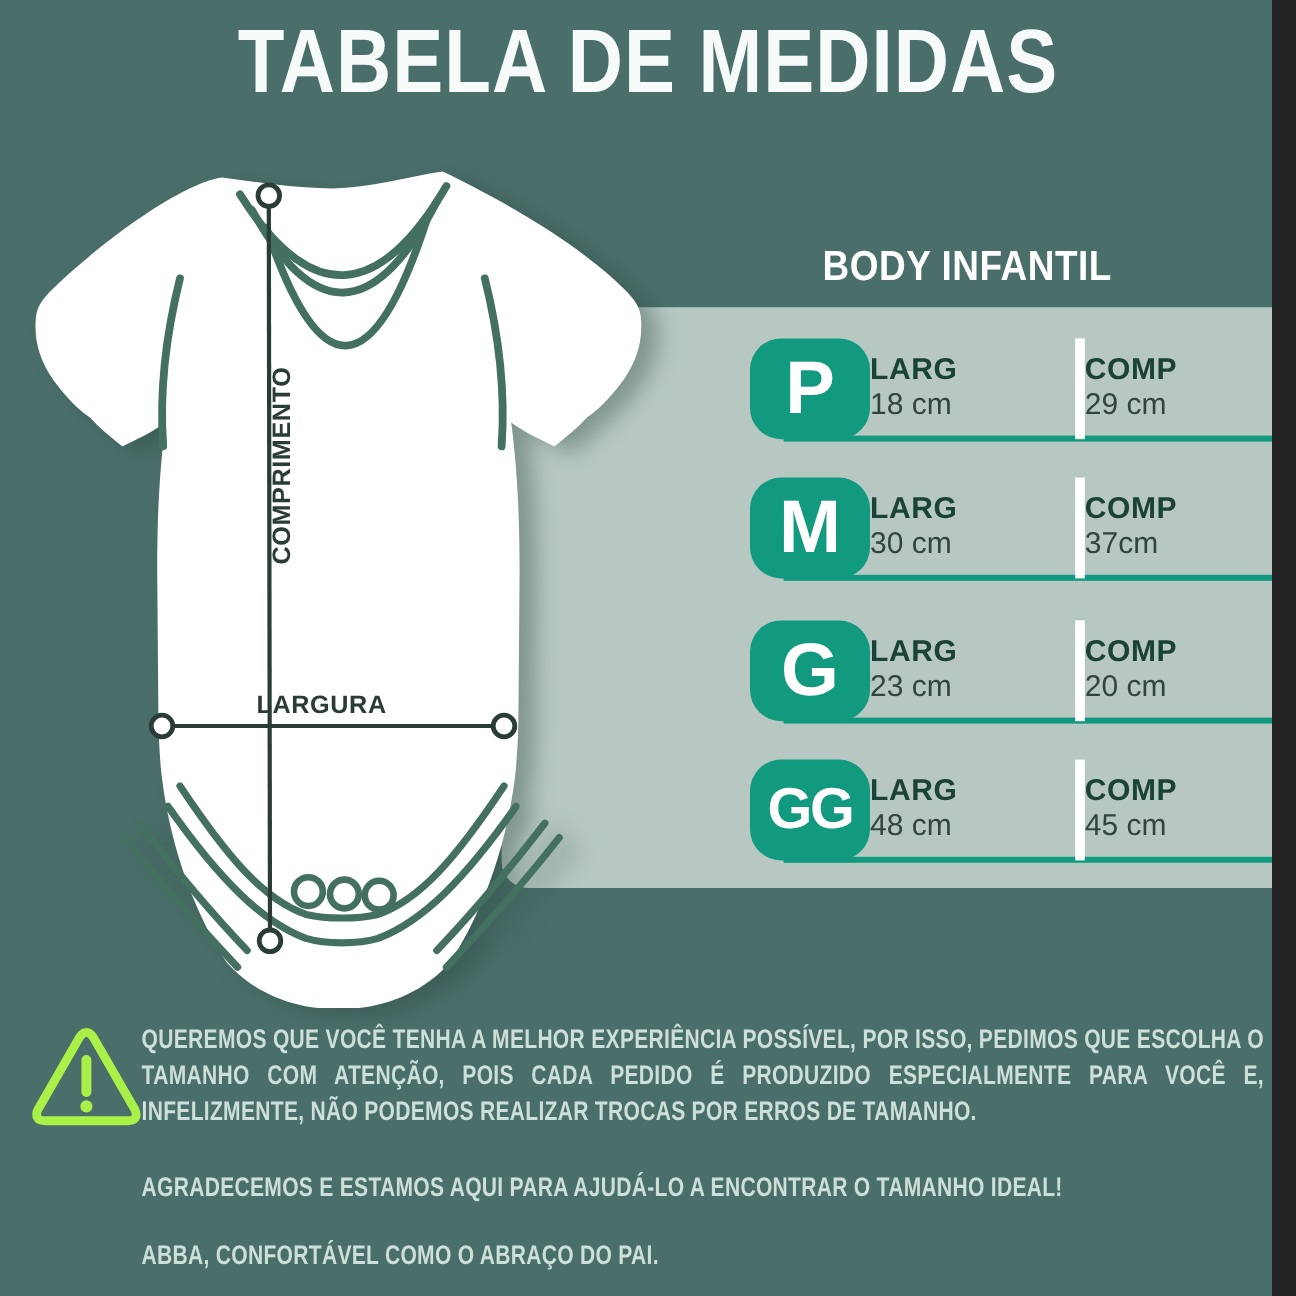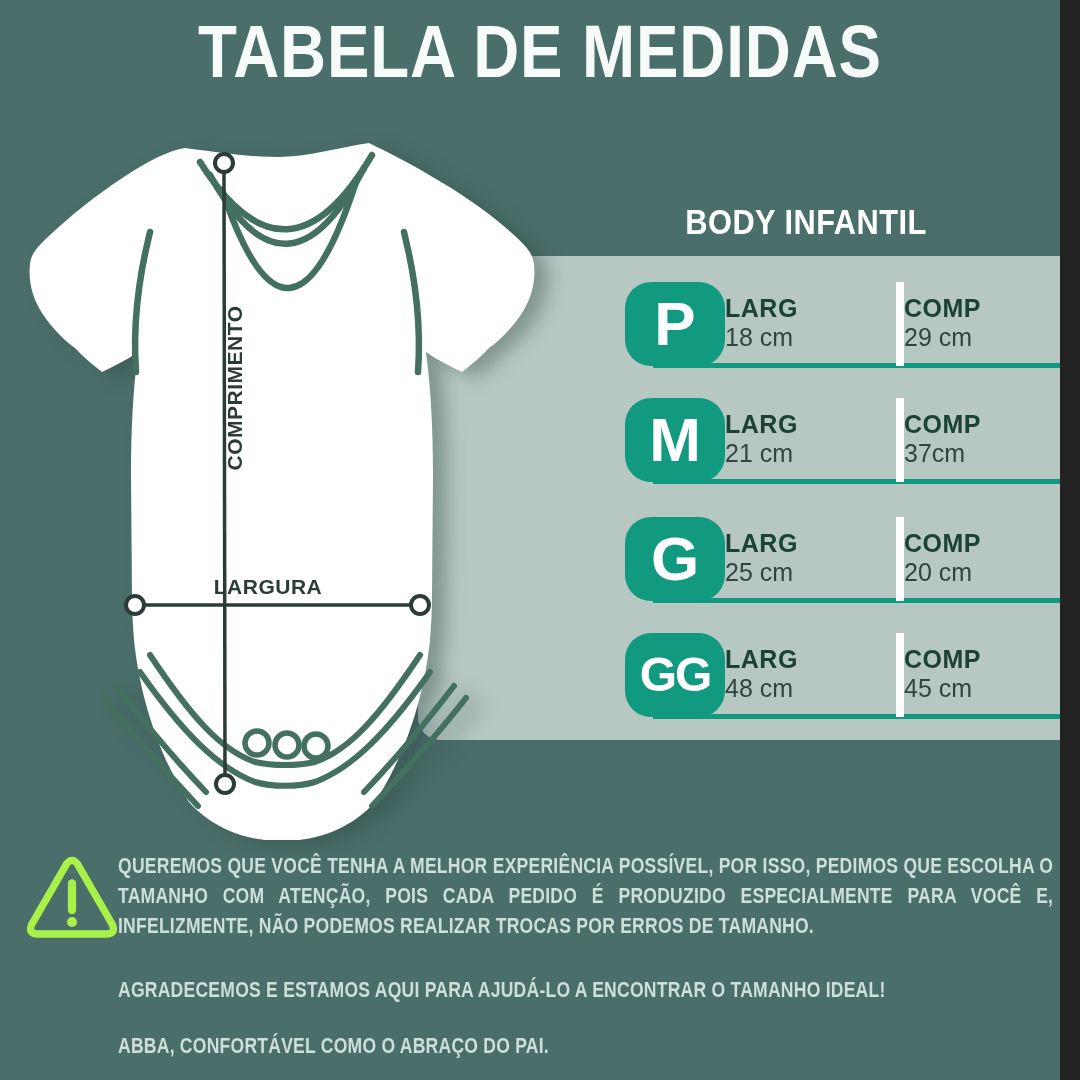--- a/index.html
+++ b/index.html
@@ -85,36 +85,36 @@
         </div>
       </div>
     </div>
 
     <div class="row" style="top:142px">
       <div class="underline"></div>
       <div class="cells">
         <div class="badge">M</div>
         <div class="col col-larg">
           <div class="lbl">LARG</div>
-          <div class="val">21 cm</div>
+          <div class="val">30 cm</div>
         </div>
         <div class="col col-comp">
           <div class="lbl">COMP</div>
           <div class="val">37cm</div>
         </div>
       </div>
     </div>
 
     <div class="row" style="top:261px">
       <div class="underline"></div>
       <div class="cells">
         <div class="badge">G</div>
         <div class="col col-larg">
           <div class="lbl">LARG</div>
-          <div class="val">25 cm</div>
+          <div class="val">23 cm</div>
         </div>
         <div class="col col-comp">
           <div class="lbl">COMP</div>
           <div class="val">20 cm</div>
         </div>
       </div>
     </div>
 
     <div class="row" style="top:377px">
       <div class="underline"></div>

